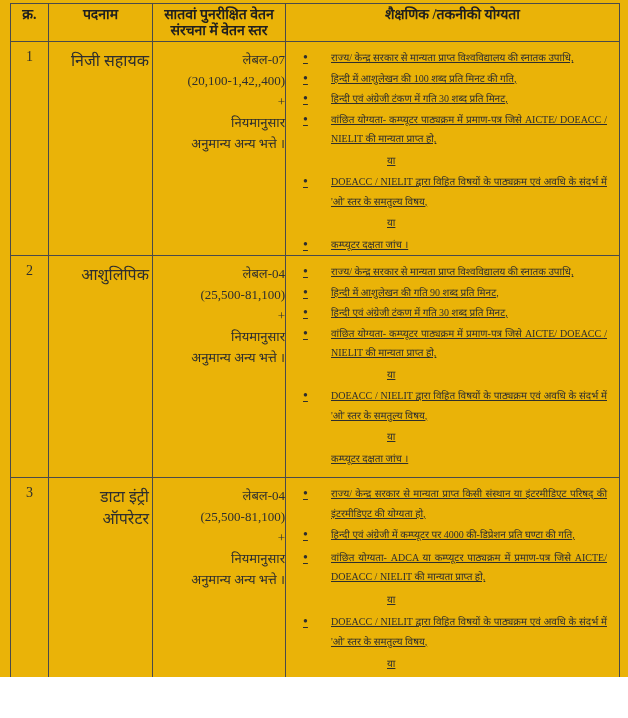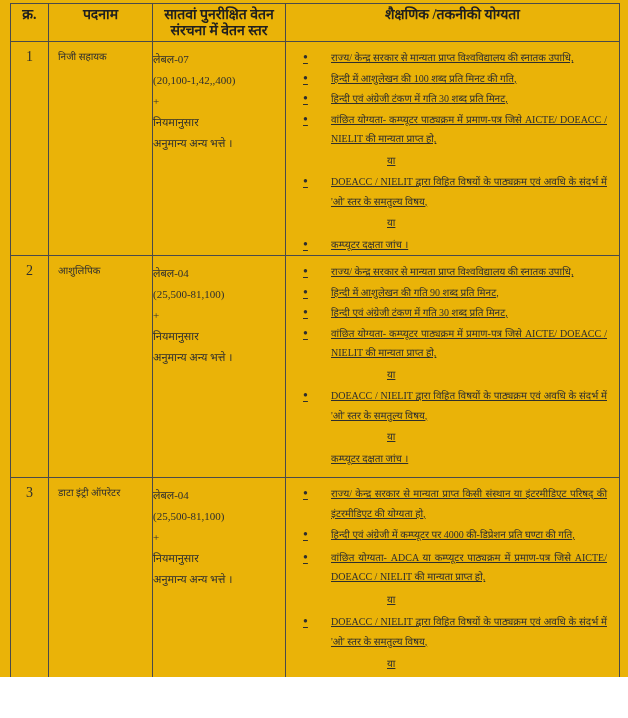--- a/index.html
+++ b/index.html
@@ -32,26 +32,27 @@
   }
   .r1{height:211px;}
   .r2{height:222px;}
   .r3{height:262px;}
   .c-serial{
     text-align:center;
     font-size:14px;
     padding-top:7px !important;
   }
   .c-post{
-    font-size:10px;
+    font-size:16px;
     padding:7px 3px 0 9px !important;
+    text-align:right;
   }
   .c-pay{
-    text-align:left;
-    font-size:11px;
+    text-align:right;
+    font-size:13px;
     padding-top:7px !important;
     line-height:21px;
   }
   .c-qual{
     font-size:10px;
     padding:6px 12px 0 15px !important;
     text-decoration:underline;
   }
   .q{
     display:flex;

